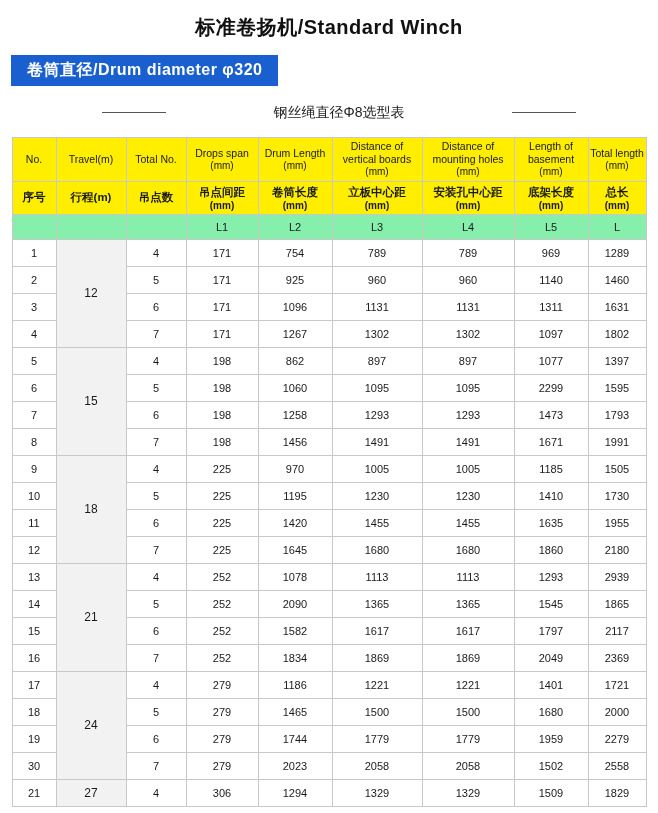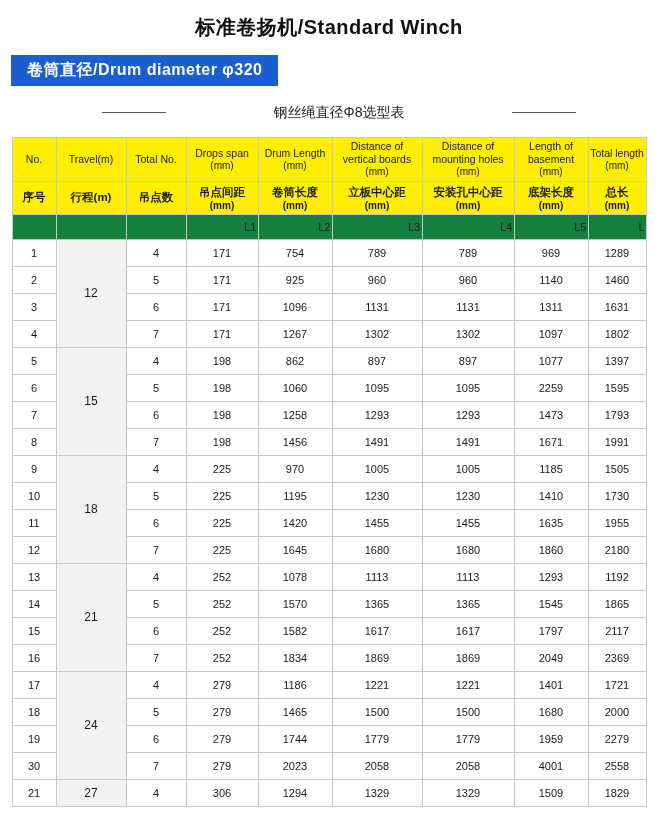--- a/index.html
+++ b/index.html
@@ -90,26 +90,25 @@
   }
   thead th.hrow2 {
     background: #ffee00;
     font-weight: bold;
     height: 28px;
     font-size: 12px;
     padding: 2px 1px;
     margin-left: 33px;
   }
   thead th.hrow3 {
-    background: #15803d;
+    background: #86efac;
     font-weight: normal;
     height: 22px;
     font-size: 11px;
     padding: 1px;
-    text-align: right;
   }
   tbody td {
     height: 24px;
     background: #ffffff;
   }
   tbody td.travel {
     background: #f2f2f2;
     font-size: 12px;
   }
   .u {
@@ -285,21 +284,21 @@
           <td>1077</td>
           <td>1397</td>
         </tr>
         <tr>
           <td>6</td>
           <td>5</td>
           <td>198</td>
           <td>1060</td>
           <td>1095</td>
           <td>1095</td>
-          <td>2259</td>
+          <td>2299</td>
           <td>1595</td>
         </tr>
         <tr>
           <td>7</td>
           <td>6</td>
           <td>198</td>
           <td>1258</td>
           <td>1293</td>
           <td>1293</td>
           <td>1473</td>
@@ -358,27 +357,27 @@
         </tr>
         <tr>
           <td>13</td>
           <td class="travel" rowspan="4">21</td>
           <td>4</td>
           <td>252</td>
           <td>1078</td>
           <td>1113</td>
           <td>1113</td>
           <td>1293</td>
-          <td>1192</td>
+          <td>2939</td>
         </tr>
         <tr>
           <td>14</td>
           <td>5</td>
           <td>252</td>
-          <td>1570</td>
+          <td>2090</td>
           <td>1365</td>
           <td>1365</td>
           <td>1545</td>
           <td>1865</td>
         </tr>
         <tr>
           <td>15</td>
           <td>6</td>
           <td>252</td>
           <td>1582</td>
@@ -428,21 +427,21 @@
           <td>1959</td>
           <td>2279</td>
         </tr>
         <tr>
           <td>30</td>
           <td>7</td>
           <td>279</td>
           <td>2023</td>
           <td>2058</td>
           <td>2058</td>
-          <td>4001</td>
+          <td>1502</td>
           <td>2558</td>
         </tr>
         <tr>
           <td>21</td>
           <td class="travel" rowspan="4">27</td>
           <td>4</td>
           <td>306</td>
           <td>1294</td>
           <td>1329</td>
           <td>1329</td>

